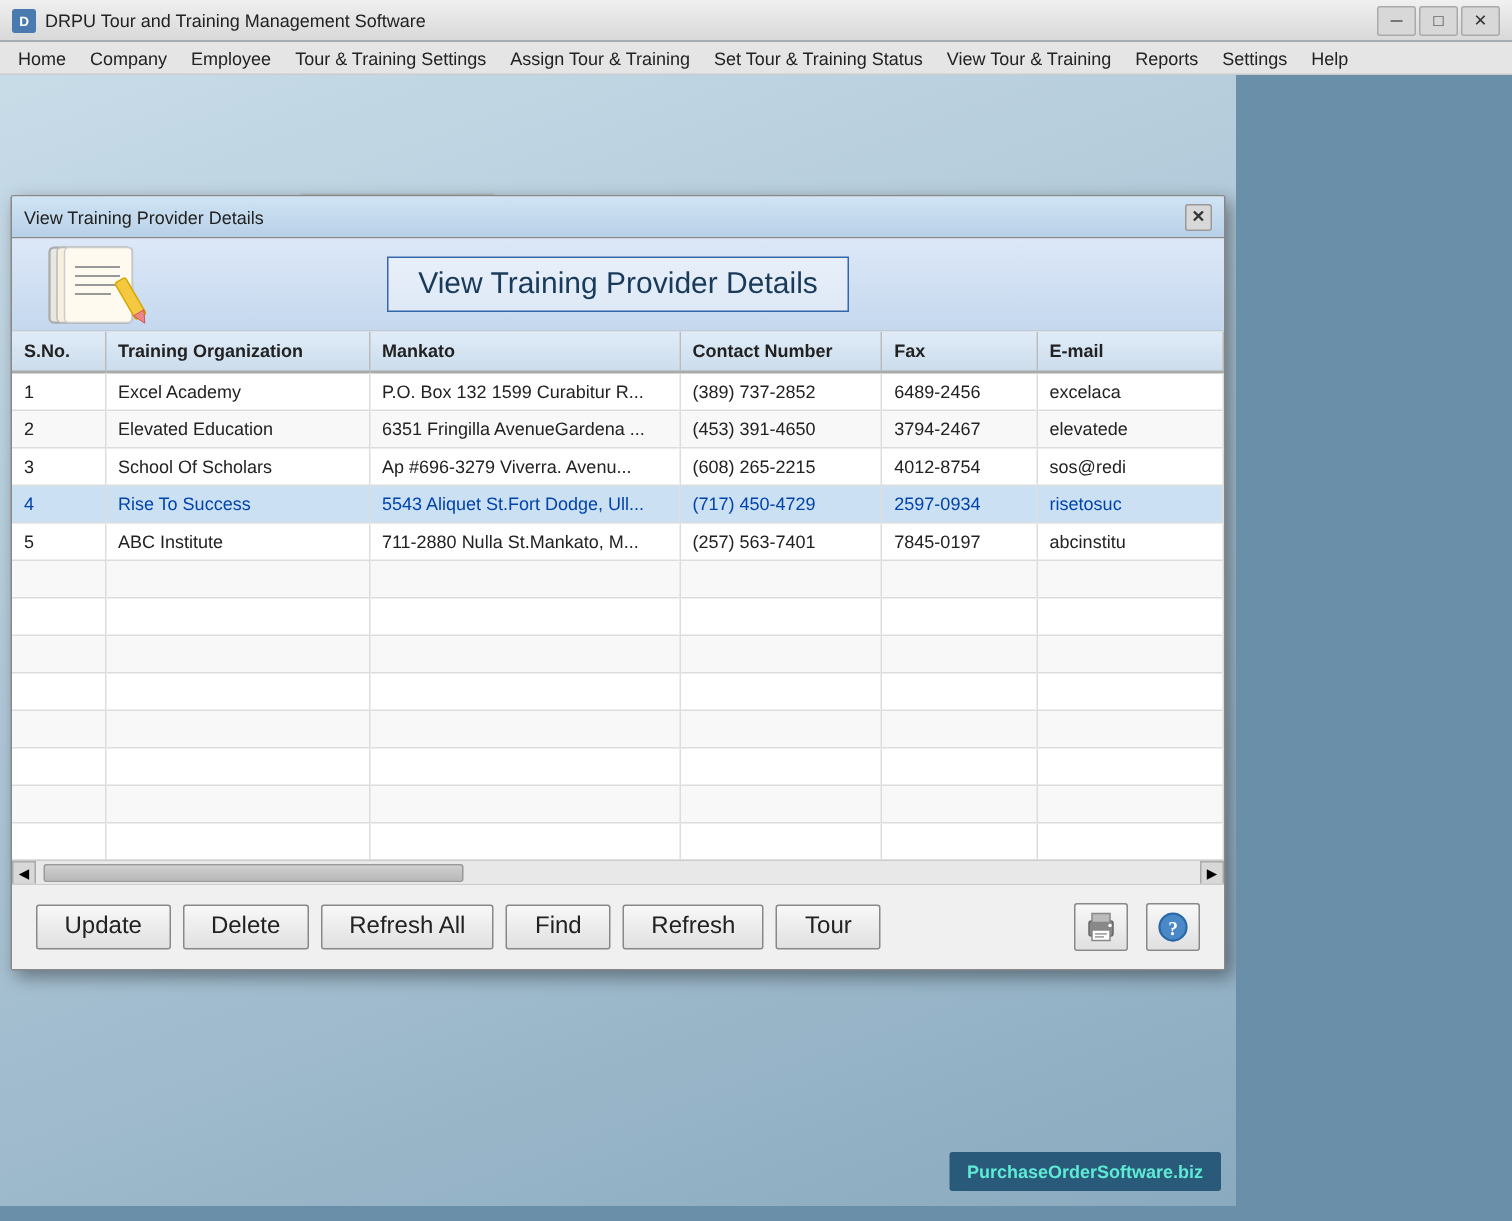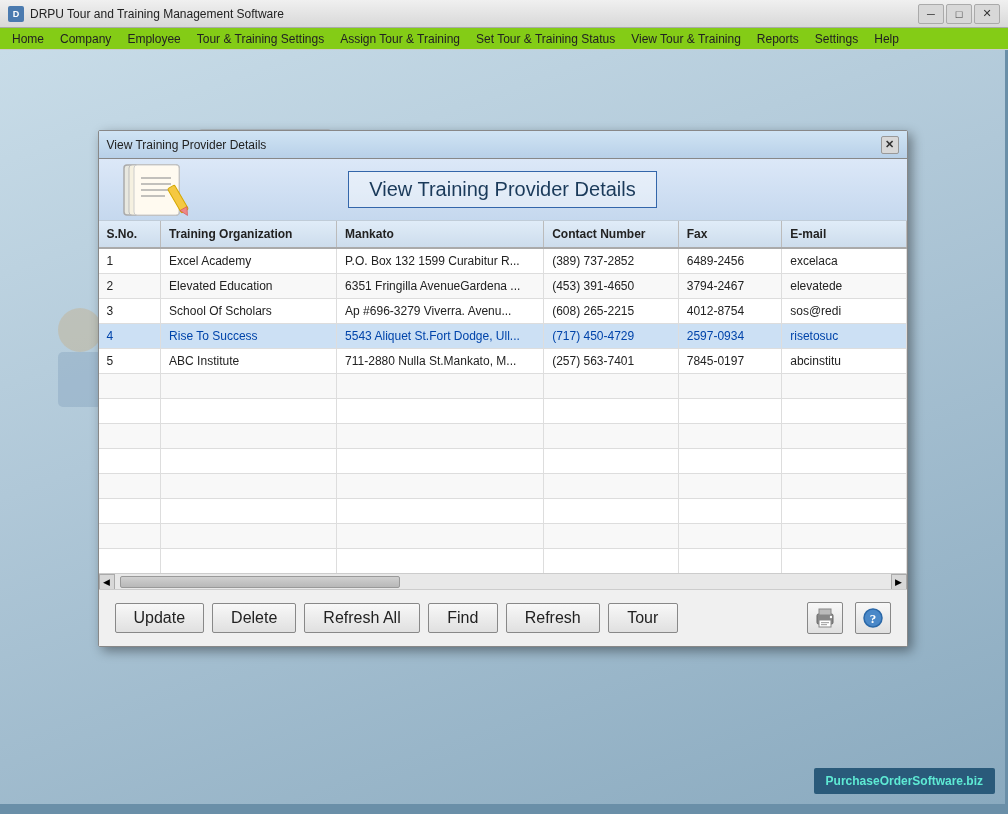--- a/index.html
+++ b/index.html
@@ -56,38 +56,38 @@
       cursor: pointer;
       display: flex;
       align-items: center;
       justify-content: center;
       font-size: 11px;
       color: #333;
     }
 
     
     .menu-bar {
-      background: #84cc16;
+      background: #e5e5e5;
       height: 22px;
       display: flex;
       align-items: center;
       border-bottom: 1px solid #ccc;
       padding: 0 4px;
     }
     .menu-item {
       padding: 2px 8px;
       font-size: 12px;
       color: #222;
       cursor: pointer;
       border-radius: 2px;
     }
 
     
     .bg-area {
-      width: 1005px;
+      width: 824px;
       height: 754px;
       background: linear-gradient(160deg, #c8dce8 0%, #b0c8d8 40%, #8aaabf 100%);
       position: relative;
       overflow: hidden;
     }
 
     
     .bg-decor {
       position: absolute;
       top: 60px;

